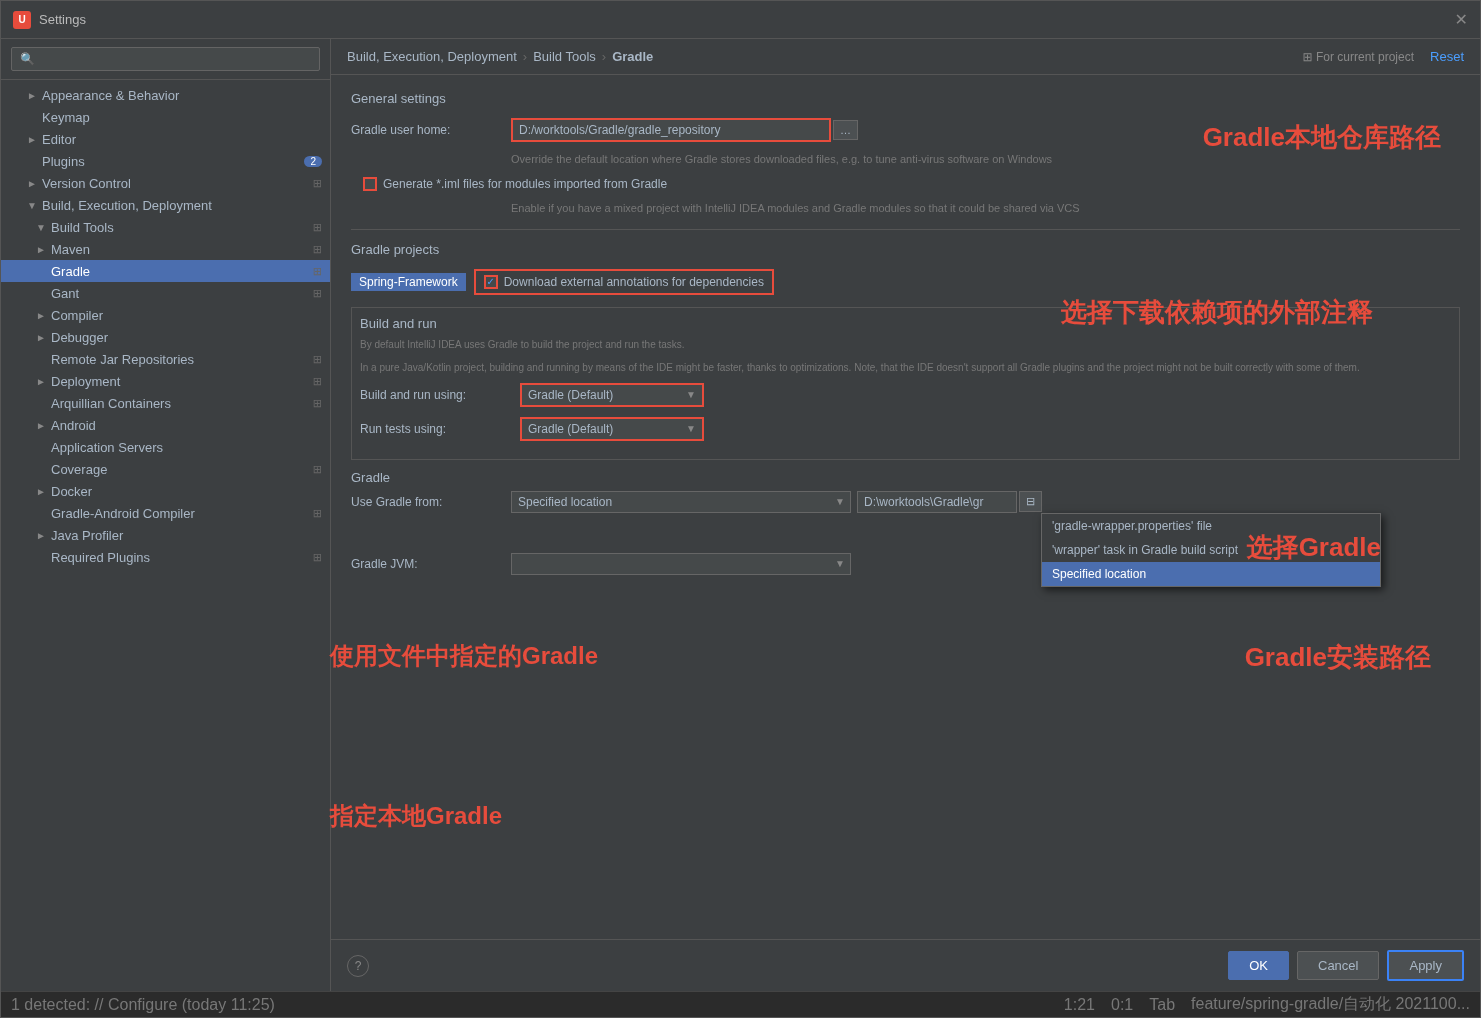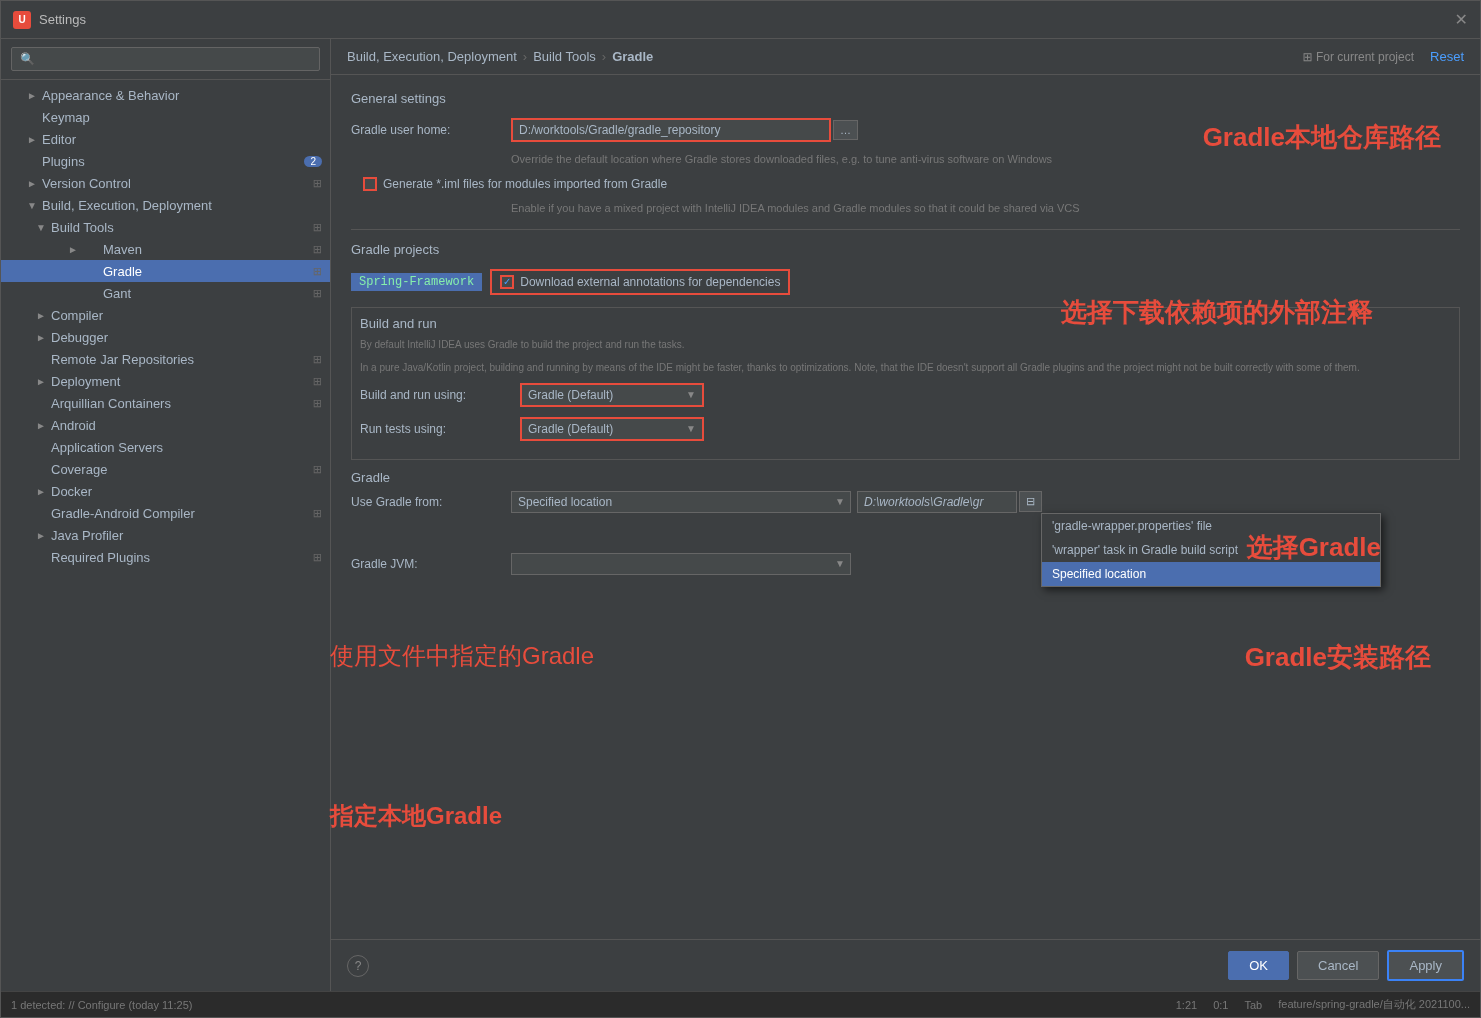--- a/index.html
+++ b/index.html
@@ -140,21 +140,21 @@
     }
 
     .tree-icon-right {
       color: #666;
       font-size: 11px;
       margin-left: 4px;
     }
 
     .indent-1 { padding-left: 23px; }
     .indent-2 { padding-left: 32px; }
-    .indent-3 { padding-left: 64px; gap: 20px; }
+    .indent-3 { padding-left: 32px; }
 
     
     .main-panel {
       flex: 1;
       display: flex;
       flex-direction: column;
       background: #3c3f41;
       overflow: hidden;
     }
 
@@ -313,24 +313,23 @@
 
     .project-list {
       display: flex;
       align-items: center;
       gap: 8px;
       margin-bottom: 8px;
     }
 
     .project-tag {
       background: #4b6eaf;
-      color: #86efac;
+      color: #ffffff;
       padding: 2px 8px;
       font-size: 12px;
-      font-family: Liberation Mono, monospace;
     }
 
     
     .bottom-bar {
       display: flex;
       align-items: center;
       justify-content: flex-end;
       padding: 10px 16px;
       border-top: 1px solid #555;
       gap: 8px;
@@ -375,21 +374,21 @@
       margin-right: auto;
       cursor: pointer;
     }
 
     .bottom-status-bar {
       background: #2b2b2b;
       height: 26px;
       display: flex;
       align-items: center;
       padding: 0 10px;
-      font-size: 11px;
+      font-size: 16px;
       color: #777;
       border-top: 1px solid #444;
       flex-shrink: 0;
     }
 
     .status-right {
       margin-left: auto;
       display: flex;
       align-items: center;
       gap: 16px;
@@ -455,21 +454,20 @@
       outline: none;
     }
 
     .gradle-location-input {
       background: #45494a;
       border: 1px solid #666;
       color: #a9b7c6;
       padding: 3px 6px;
       font-size: 12px;
       width: 160px;
-      font-style: italic;
     }
   </style>
 </head>
 <body>
 
 <div class="window">
 
   <div class="title-bar">
     <div class="title-bar-icon">U</div>
     <span class="title-bar-text">Settings</span>
@@ -736,15 +734,15 @@
       <span>0:1</span>
       <span>Tab</span>
       <span>feature/spring-gradle/自动化 2021100...</span>
     </div>
   </div>
 </div>
 
 <div style="position:fixed;top:120px;right:40px;color:#e74c3c;font-size:26px;font-weight:bold;pointer-events:none;z-index:1000;font-family:Arial;">Gradle本地仓库路径</div>
 <div style="position:fixed;top:295px;right:108px;color:#e74c3c;font-size:26px;font-weight:bold;pointer-events:none;z-index:1000;font-family:Arial;">选择下载依赖项的外部注释</div>
 <div style="position:fixed;top:530px;right:100px;color:#e74c3c;font-size:26px;font-weight:bold;pointer-events:none;z-index:1000;font-family:Arial;">选择Gradle</div>
-<div style="position:fixed;top:640px;left:330px;color:#e74c3c;font-size:24px;font-weight:normal;pointer-events:none;z-index:1000;font-family:Arial;">使用文件中指定的Gradle</div>
+<div style="position:fixed;top:640px;left:330px;color:#e74c3c;font-size:24px;font-weight:bold;pointer-events:none;z-index:1000;font-family:Arial;">使用文件中指定的Gradle</div>
 <div style="position:fixed;top:640px;right:50px;color:#e74c3c;font-size:26px;font-weight:bold;pointer-events:none;z-index:1000;font-family:Arial;">Gradle安装路径</div>
 <div style="position:fixed;top:800px;left:330px;color:#e74c3c;font-size:24px;font-weight:bold;pointer-events:none;z-index:1000;font-family:Arial;">指定本地Gradle</div>
 
 </body></html>

